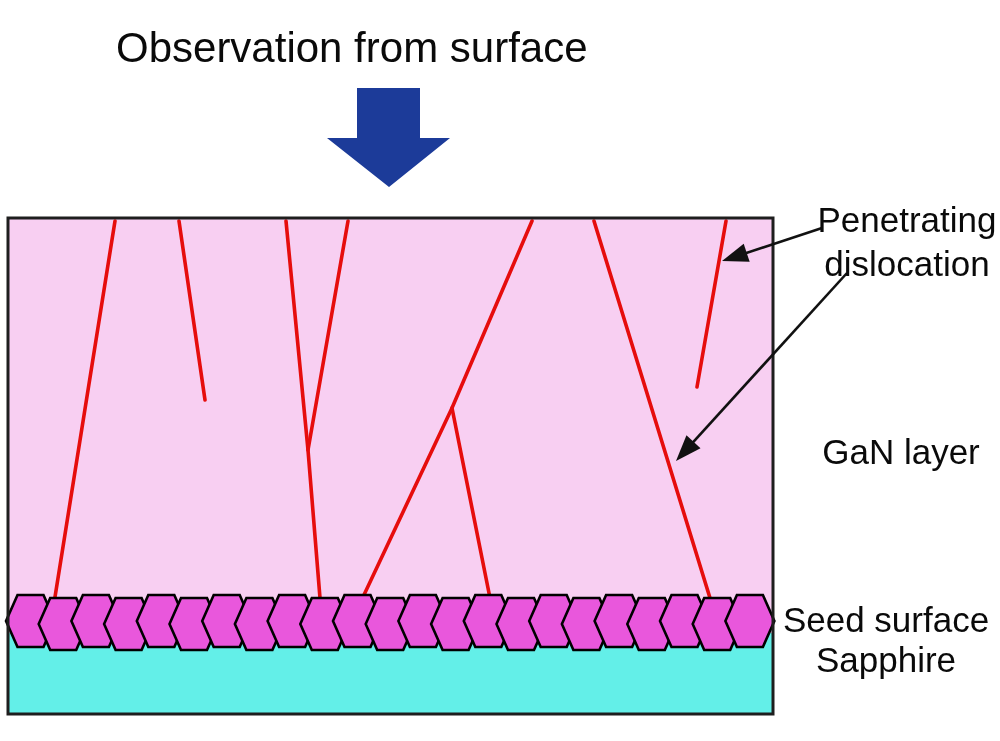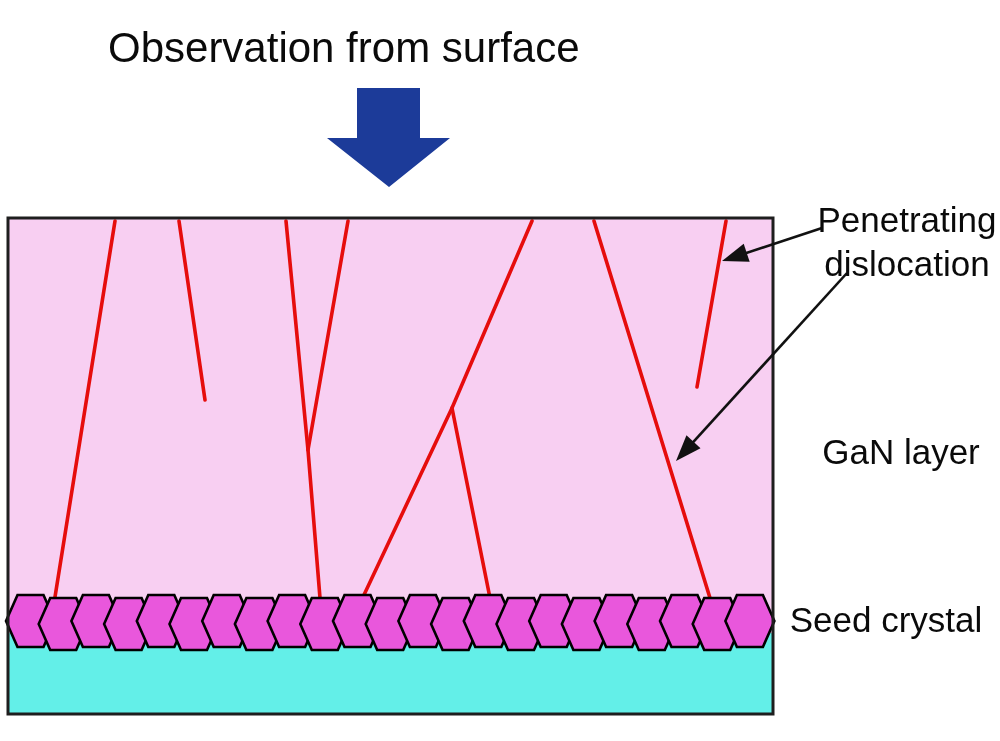--- a/index.html
+++ b/index.html
@@ -5,21 +5,21 @@
   html,body{margin:0;padding:0;background:#ffffff;}
   .canvas{
     position:relative;
     width:1000px;height:741px;
     background:#ffffff;
     font-family:"Liberation Sans", sans-serif;
     overflow:hidden;
   }
   .title{
     position:absolute;
-    left:108px;top:24px;
+    left:116px;top:24px;
     font-size:42px;
     line-height:48px;
     color:#0A0A0A;
     white-space:nowrap;
   }
   #diagram-svg{
     position:absolute;left:0;top:0;width:1000px;height:741px;
   }
   .side-label{
     position:absolute;
@@ -85,16 +85,17 @@
   <div class="side-label penetrating">
     <div class="lbl-line">Penetrating</div>
     <div class="lbl-line">dislocation</div>
   </div>
 
   <div class="side-label gan">
     <div class="lbl-line">GaN layer</div>
   </div>
 
   <div class="side-label seedblock">
-    <div class="lbl-line">Seed crystal</div>
+    <div class="lbl-line">Seed surface</div>
+    <div class="lbl-line">Sapphire</div>
   </div>
 
 </div>
 
 </body></html>

